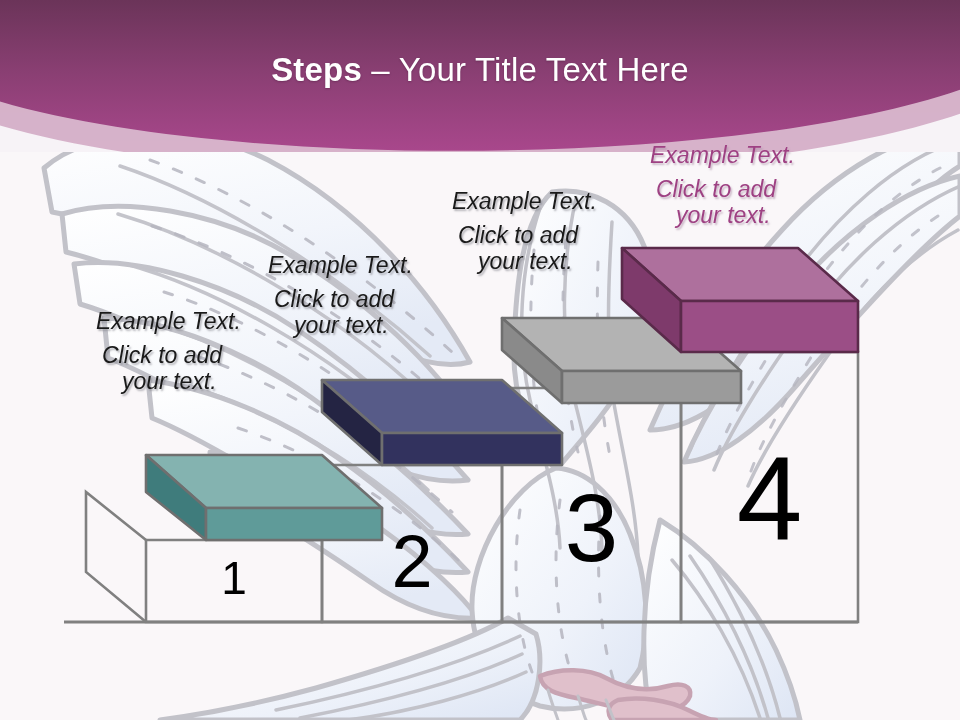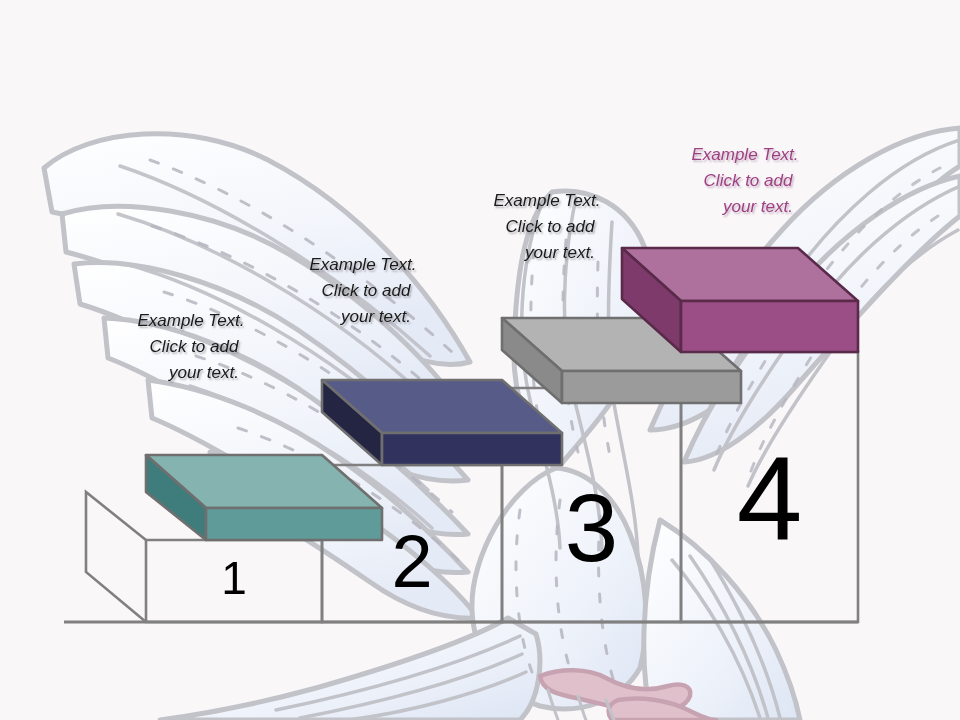--- a/index.html
+++ b/index.html
@@ -33,29 +33,29 @@
   }
   .title .t-strong{font-weight:bold;}
   .title .t-rest{font-weight:normal;}
 
   
   .steps{position:absolute;left:0;top:0;width:960px;height:720px;}
 
   .callout{
     position:absolute;
     font-style:italic;
-    font-size:17px;
+    font-size:23px;
     line-height:26px;
-    text-align:center;
+    text-align:left;
     color:#1a1a1a;
     text-shadow:1.5px 1.5px 2px rgba(120,120,130,.55);
     white-space:nowrap;
   }
   .callout.pink{color:#9e4183;text-shadow:1.5px 1.5px 2px rgba(170,140,165,.6);}
-  .callout .l2{display:block;padding-left:6px;}
+  .callout .l2{display:block;padding-left:6px;margin-top:8px;}
   .callout .l3{display:block;padding-left:26px;font-style:italic;}
 
   .step-num{
     position:absolute;
     font-weight:normal;
     color:#000;
     line-height:1;
     text-align:center;
   }
 
@@ -182,20 +182,31 @@
                  L612,720 C606,712 608,704 618,700 Z"></path>
       </g>
       <g stroke="#c2c2c9" stroke-width="3" fill="none" stroke-linecap="round">
         <path d="M548,690 C552,704 556,714 558,720"></path>
         <path d="M578,696 C582,708 584,716 586,720"></path>
         <path d="M606,700 C610,710 612,716 614,720"></path>
       </g>
     </g>
   </svg>
 
+  <div class="header">
+    <svg class="header-arc" viewBox="0 0 960 200" width="960" height="200" preserveAspectRatio="none" aria-hidden="true">
+
+      <path d="M-40,88 C180,174 780,174 1000,74 L1000,200 L-40,200 Z" fill="#d9b8ce" opacity="0.95"></path>
+
+      <path d="M-40,112 C180,198 780,198 1000,98 L1000,200 L-40,200 Z" fill="#f7f3f7"></path>
+    </svg>
+    <div class="title">
+      <span class="t-strong">Steps</span><span class="t-rest"> – Your Title Text Here</span>
+    </div>
+  </div>
 
   <svg class="steps" viewBox="0 0 960 720" width="960" height="720" aria-hidden="true">
 
     <g fill="none" stroke="#808080" stroke-width="2.6" stroke-linejoin="miter">
 
       <path d="M146,540 L322,540 L322,622 L146,622 Z"></path>
       <path d="M146,540 L86,492 L86,572 L146,622"></path>
 
       <path d="M322,465 L502,465 L502,622 L322,622 Z"></path>
 

